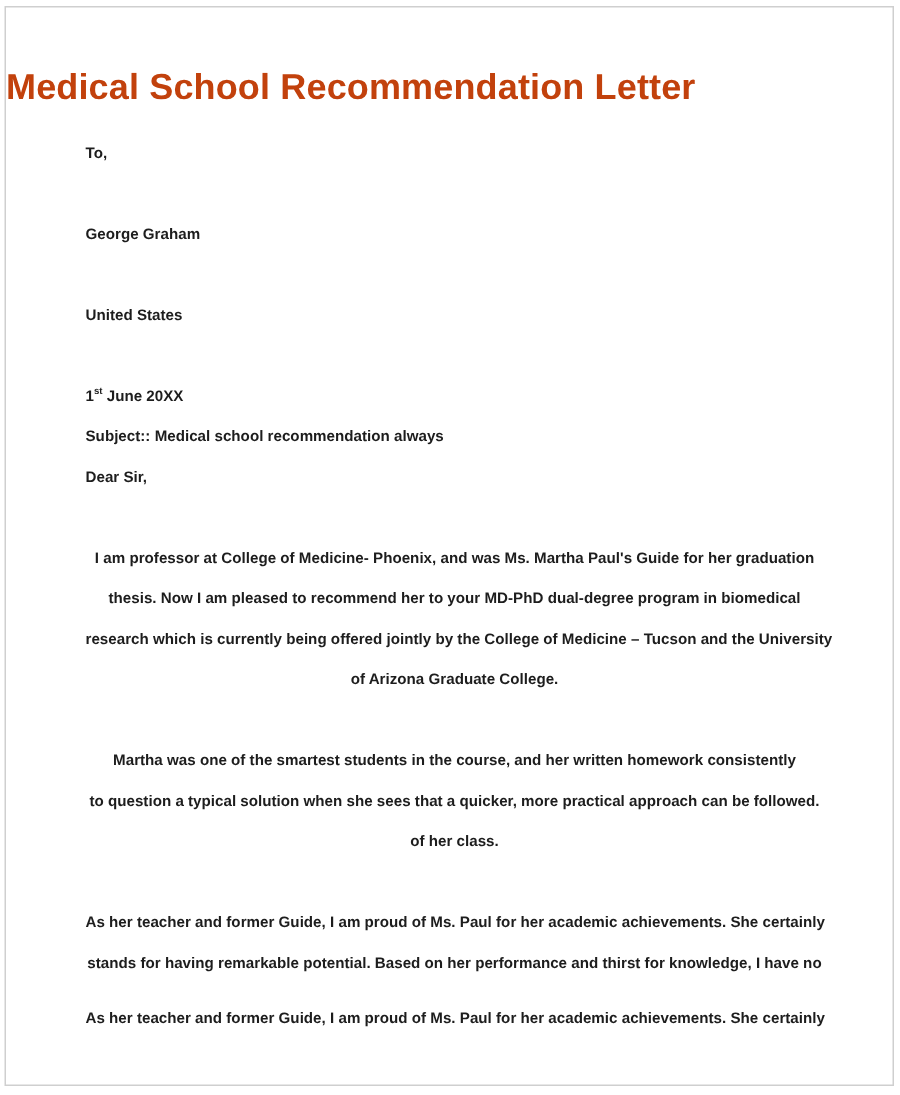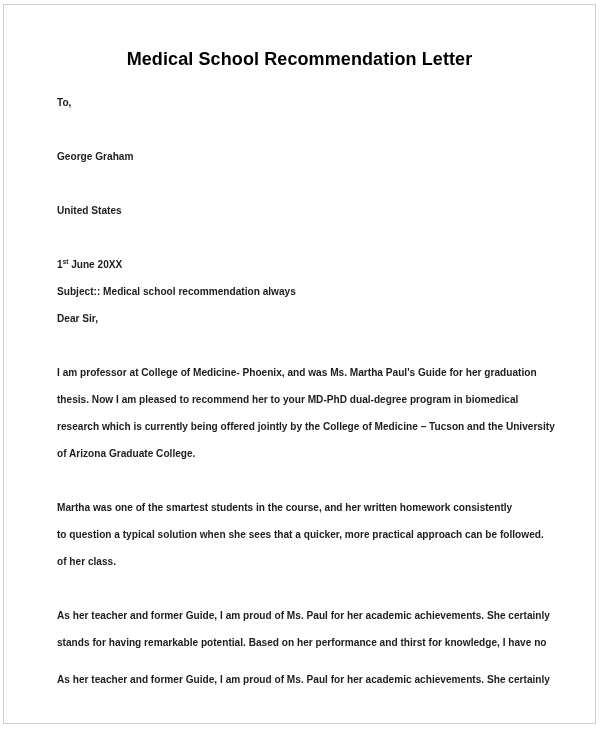--- a/index.html
+++ b/index.html
@@ -35,25 +35,25 @@
     right: 0;
     bottom: 0;
   }
 
   
   .doc-title {
     position: absolute;
     left: 0;
     right: 0;
     top: 44px;
-    text-align: center;
-    font-size: 18px;
+    text-align: left;
+    font-size: 24px;
     font-weight: 600;
     letter-spacing: 0.1px;
-    color: #000000;
+    color: #c2410c;
     line-height: 20px;
   }
 
   
   .letter {
     position: absolute;
     left: 53px;
     top: 84px;
     width: 492px;
     font-size: 10.1px;
@@ -70,20 +70,21 @@
   .blankline {
     height: 27px;
   }
 
   .halfgap {
     height: 10px;
   }
 
   .para {
     margin: 0;
+    text-align: center;
   }
   .para p {
     margin: 0;
   }
 
   sup.ord {
     font-size: 6.4px;
     vertical-align: super;
     line-height: 0;
   }

